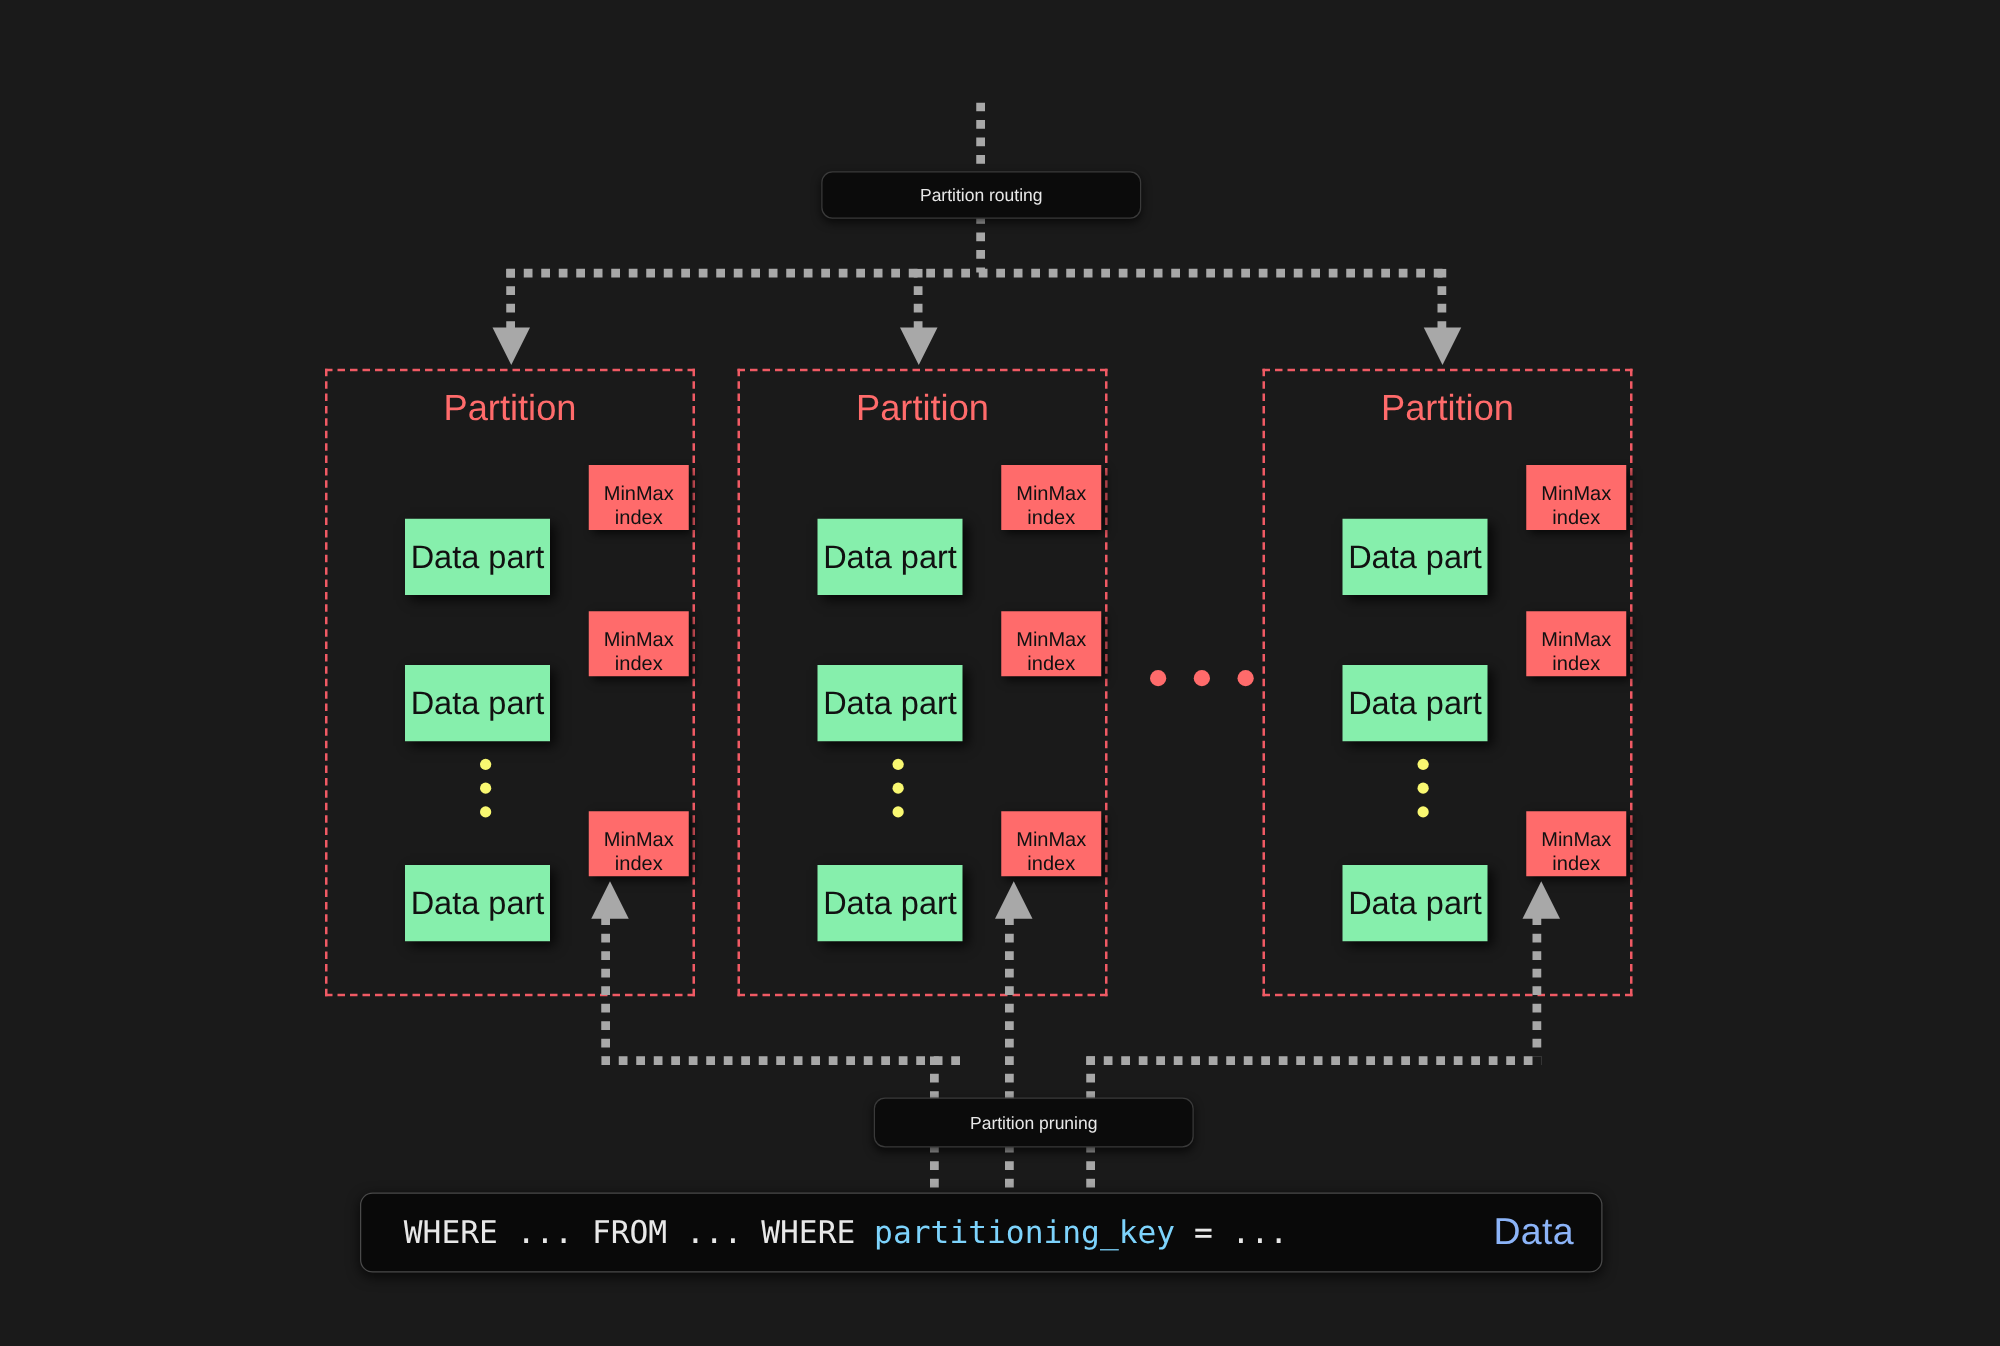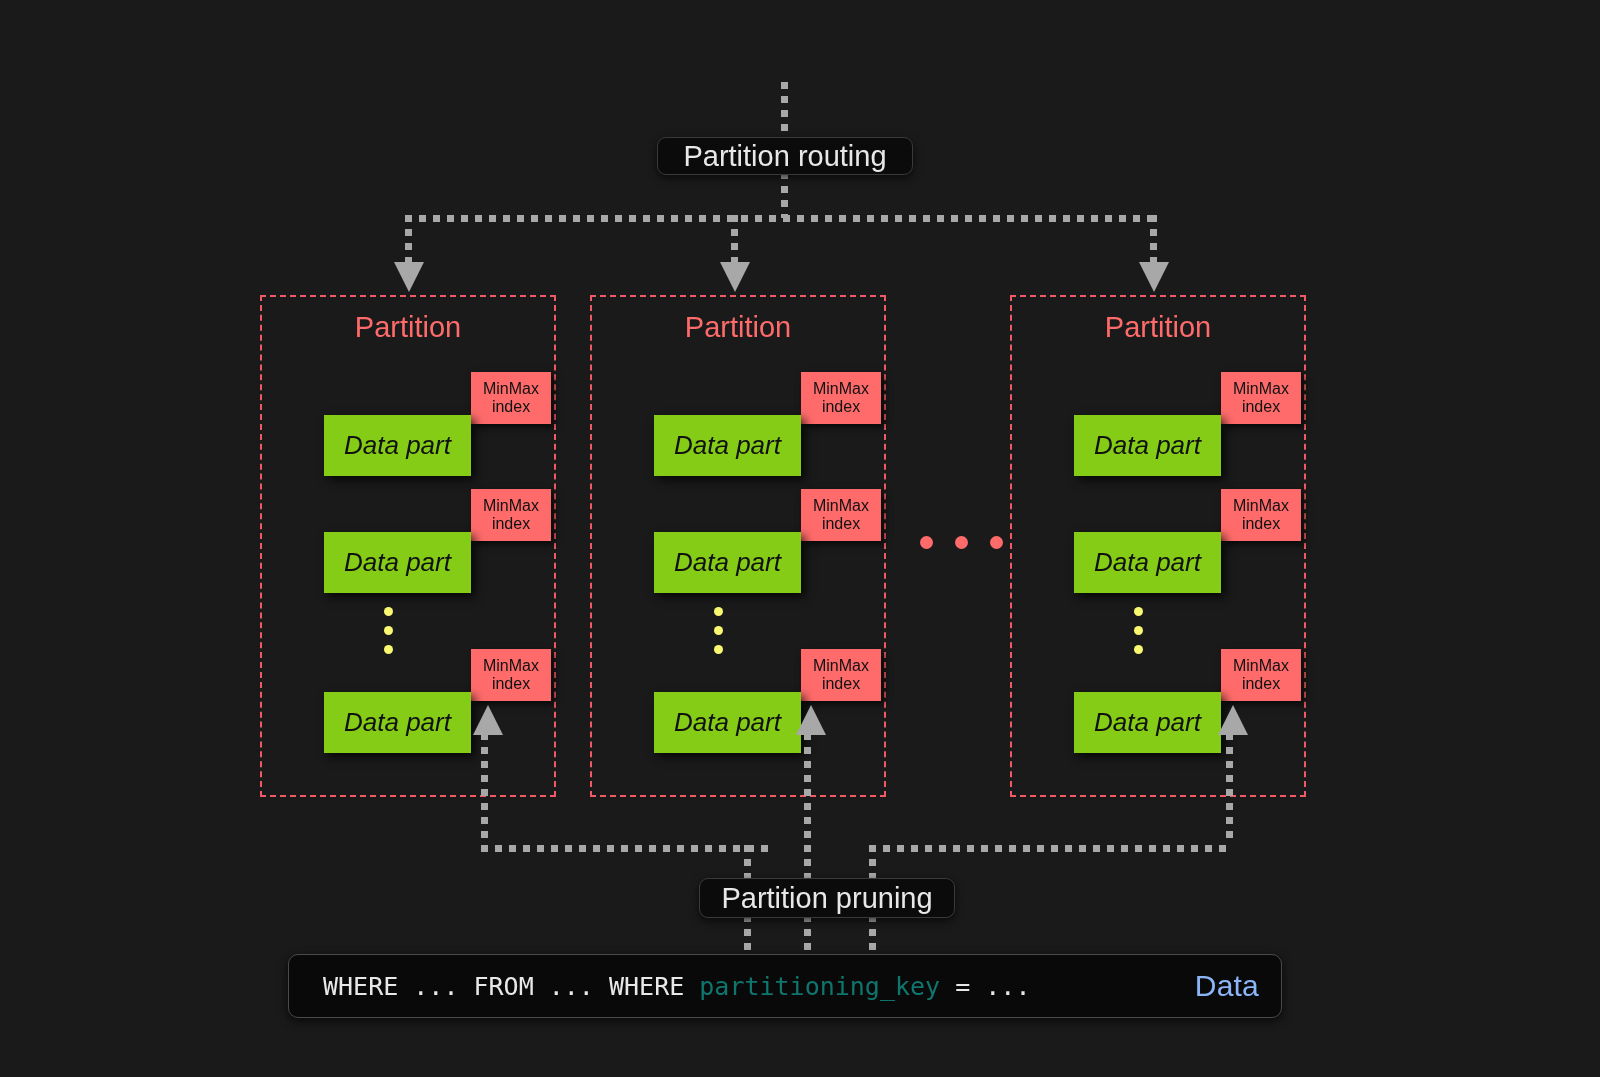--- a/index.html
+++ b/index.html
@@ -34,26 +34,26 @@
     width:63px;height:20px;background:#808080;border:1px solid #1a1a1a;
     box-sizing:border-box;
   }
 
   
   #query-text{
     position:absolute;left:34px;top:50%;transform:translateY(-50%);
     font-family:"DejaVu Sans Mono", monospace;
     font-size:25px;color:#e8e8e8;white-space:pre;letter-spacing:0px;
   }
-  #query-text .kw{color:#0f766e;}
+  #query-text .kw{color:#7dd3fc;}
 
   
   .pill{
     position:absolute;background:#0b0b0b;border:1px solid #3a3a3a;
-    border-radius:9px;color:#e8e8e8;font-size:29px;
+    border-radius:9px;color:#e8e8e8;font-size:14px;
     display:flex;align-items:center;justify-content:center;
     box-shadow:0 3px 8px rgba(0,0,0,.65);
     z-index:6;
   }
   #partition-routing-box{left:657px;top:137px;width:254px;height:36px;}
   #partition-pruning-box{left:679px;top:878px;width:254px;height:38px;margin-left:20px;}
 
   
   .dot-v{position:absolute;width:7px;background-image:
       linear-gradient(#a8a8a8 50%, rgba(0,0,0,0) 0%);
@@ -82,31 +82,30 @@
   .partition-title{
     position:absolute;top:14px;left:0;width:100%;text-align:center;
     color:#ff6b6b;font-size:29px;
   }
 
   
   .grp{position:absolute;}
   .minmax{
     position:absolute;right:0;top:0;width:80px;height:52px;
     background:#ff6b6b;color:#111;font-size:16px;line-height:1.15;
-    display:flex;align-items:center;justify-content:center;flex-direction:column;
+    display:flex;align-items:center;justify-content:flex-end;flex-direction:column;
     box-shadow:3px 3px 7px rgba(0,0,0,.75);
     z-index:2;
   }
   .datapart{
-    position:absolute;left:0;top:43px;width:147px;height:61px;
-    background:#84cc16;color:#111;font-size:26px;
+    position:absolute;left:0;top:43px;width:116px;height:61px;
+    background:#86efac;color:#111;font-size:26px;
     display:flex;align-items:center;justify-content:center;
     box-shadow:4px 4px 9px rgba(0,0,0,.75);
     z-index:3;
-    font-style:italic;
   }
 
   .vdots{position:absolute;display:flex;flex-direction:column;
     align-items:center;gap:10px;z-index:2;}
   .vdots i{display:block;width:9px;height:9px;border-radius:50%;background:#f9f871;}
 
   #ellipsis{position:absolute;left:920px;top:536px;display:flex;gap:22px;z-index:2;}
   #ellipsis i{display:block;width:13px;height:13px;border-radius:50%;background:#ff6b6b;}
 </style>
 </head>

